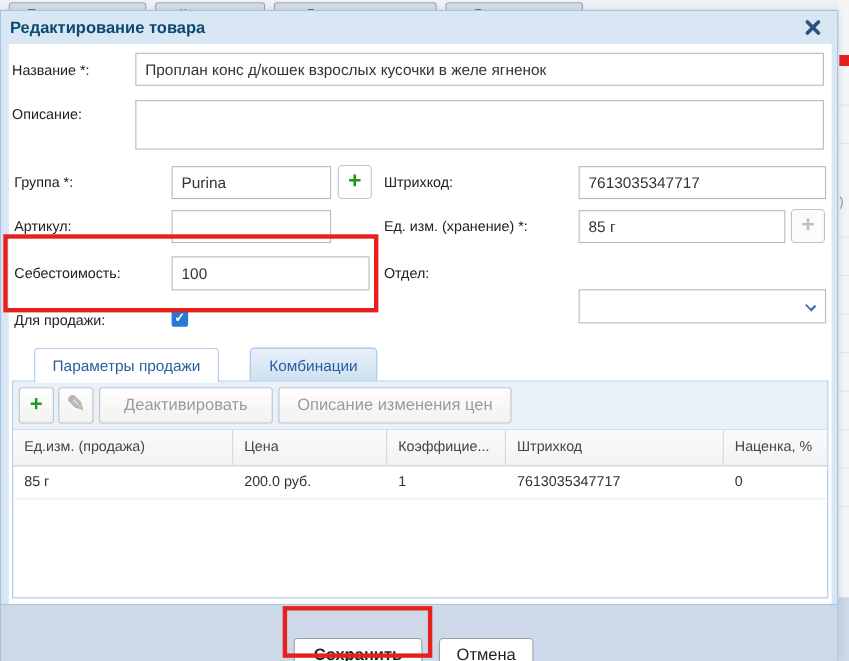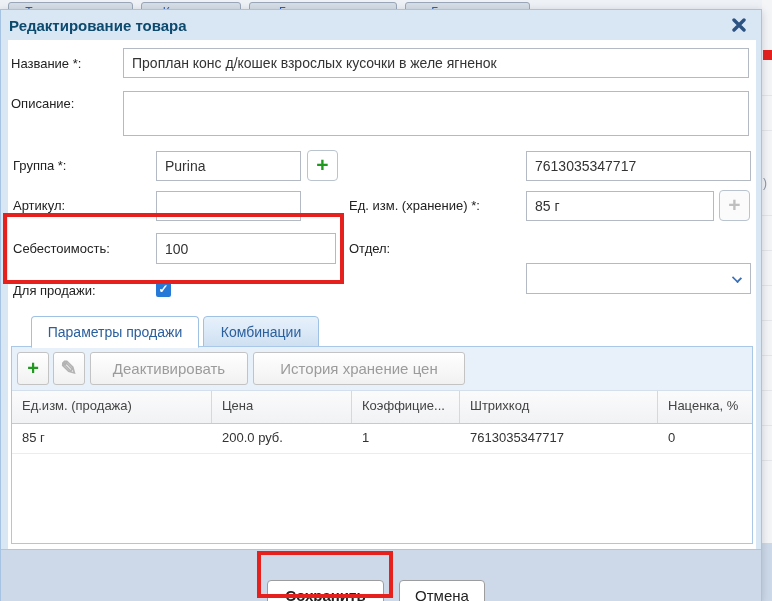--- a/index.html
+++ b/index.html
@@ -37,21 +37,21 @@
   .selectbox { border:1px solid #b4bac3; background:#fff; position:relative; cursor:pointer; }
   .chev { position:absolute; right:9px; top:10px; width:8px; height:8px; border-right:2px solid #3a6fb5;
           border-bottom:2px solid #3a6fb5; transform:rotate(45deg) scale(1,.8); }
   .checkbox { width:15px; height:15px; background:#2779d8; border-radius:2px; color:#fff; font-size:12px;
               font-weight:bold; text-align:center; line-height:15px; cursor:pointer; }
 
   
   .tab { position:absolute; font-size:14px; color:#2a5f9e; text-align:center; cursor:pointer;
          border:1px solid #9ec1e4; border-radius:4px 4px 0 0; }
   .tab.active { background:#ffffff; border-bottom:1px solid #ffffff; z-index:3; font-weight:normal; }
-  .tab.inactive { background:linear-gradient(#e7f1fc,#cfe0f1); }
+  .tab.inactive { background:linear-gradient(#e7f1fc,#cfe0f1);margin-left:24px; }
 
   
   .panel { position:absolute; left:10px; top:345px; width:742px; height:198px; background:#fff;
            border:1px solid #a9c7e7; z-index:2; }
   .toolbar { position:absolute; left:0; top:0; width:740px; height:44px; background:#e8f1fa; border-bottom:1px solid #d3dfec; }
   .tb-btn { position:absolute; top:5px; height:33px; background:linear-gradient(#ffffff,#f1f1f1);
             border:1px solid #c3c3c3; border-radius:3px; font-size:15px; color:#9b9b9b; text-align:center; line-height:31px; }
   .tb-btn.icon { width:32px; font-size:20px; font-weight:bold; }
   .tb-btn.enabled { color:#1f9a1f; cursor:pointer; }
   .grid-hdr { position:absolute; left:0; top:44px; width:740px; height:33px; background:linear-gradient(#fbfbfc,#f1f2f4);
@@ -116,20 +116,21 @@
 
   <div class="abs flabel" style="left:10px; top:79px;text-align:center;">Описание:</div>
   <textarea class="abs tinput" style="left: 122px; top: 81px; width: 626px; height: 45px;"></textarea>
 
   <div class="abs flabel" style="left:12px; top:141px;">Группа *:</div>
   <input class="abs tinput" style="left: 155px; top: 141px; width: 145px; height: 30px;" value="Purina">
   <div class="abs mini-btn green" style="left:306px; top:140px;">
     <span>+</span>
   </div>
 
+  <div class="abs flabel" style="left:348px; top:141px;">Штрихкод:</div>
   <input class="abs tinput" style="left: 525px; top: 141px; width: 225px; height: 30px;" value="7613035347717">
 
   <div class="abs flabel" style="left:12px; top:181px;">Артикул:</div>
   <input class="abs tinput" style="left: 155px; top: 181px; width: 145px; height: 30px;" value="">
 
   <div class="abs flabel" style="left:348px; top:181px;">Ед. изм. (хранение) *:</div>
   <input class="abs tinput" style="left: 525px; top: 181px; width: 188px; height: 30px;" value="85 г">
   <div class="abs mini-btn gray" style="left:718px; top:180px;">
     <span>+</span>
   </div>
@@ -152,21 +153,21 @@
 
   <div class="panel" style="top:336px;">
     <div class="toolbar">
       <div class="tb-btn icon enabled" style="left:5px; width:32px;">
         <span>+</span>
       </div>
       <div class="tb-btn icon" style="left:41px; width:32px; color:#b3b3b3;">
         <span>✎</span>
       </div>
       <div class="tb-btn" style="left:78px; width:158px;">Деактивировать</div>
-      <div class="tb-btn" style="left:241px; width:212px;">История хранение цен</div>
+      <div class="tb-btn" style="left:241px; width:212px;">Описание изменения цен</div>
     </div>
 
     <div class="grid-hdr">
       <div class="hcell c1">Ед.изм. (продажа)</div>
       <div class="hcell c2">Цена</div>
       <div class="hcell c3">Коэффицие...</div>
       <div class="hcell c4">Штрихкод</div>
       <div class="hcell c5">Наценка, %</div>
     </div>
 

